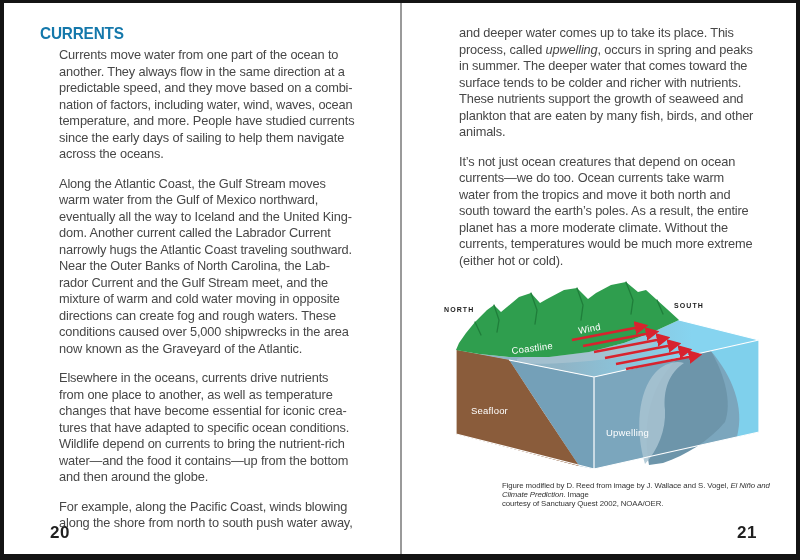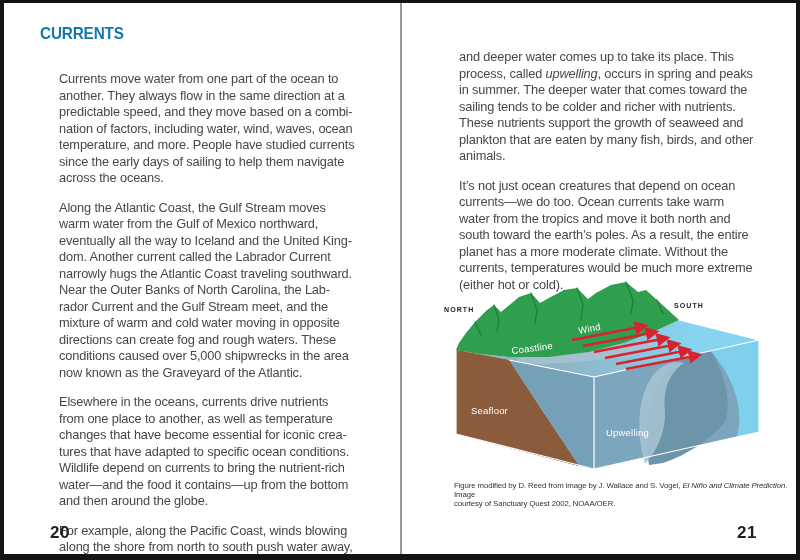--- a/index.html
+++ b/index.html
@@ -12,21 +12,21 @@
   }
   .spine {
     position:absolute; left:396px; top:0; bottom:0; width:2px;
     background:#9a9a9a;
   }
   .heading {
     position:absolute; left:36px; top:21px;
     font-size:16.5px; font-weight:700; letter-spacing:-0.2px;
     color:#1478ab; transform:scaleX(.93); transform-origin:left center;
   }
-  .col { position:absolute; width:342px;margin-top:24px; }
+  .col { position:absolute; width:342px; }
   .col-left  { left:55px;  top:44px; }
   .col-right { left:455px; top:22px; }
   .body-p {
     white-space:pre-line;
     font-size:12.8px; line-height:16.5px; letter-spacing:-0.15px;
     color:#474747; margin-bottom:13px;
   }
   .body-p i { font-style:italic; }
   .pagenum {
     position:absolute; top:520px; font-size:17px; font-weight:700;
@@ -35,21 +35,21 @@
   .pagenum-left  { left:46px; }
   .pagenum-right { left:733px;text-align:center; }
   #diagram { position:absolute; left:435px; top:277px; width:345px; height:196px; }
   .caption-block { position:absolute; left:450px; top:475px; width:336px; }
   .caption {
     white-space:pre-line; font-size:9.6px; line-height:10.5px;
     color:#222222; letter-spacing:-0.1px;
   }
   .credit {
     white-space:pre-line; margin-top:3px;
-    font-size:7.8px; line-height:9px; color:#333333; letter-spacing:-0.1px;
+    font-size:7.8px; line-height:9px; color:#333333; letter-spacing:-0.1px;margin-left:48px;
   }
   .credit i { font-style:italic; }
   svg text { font-family:"Liberation Sans", sans-serif; }
   .geo-label { fill:#ffffff; font-size:9.5px; letter-spacing:0.2px; }
   .compass { fill:#1b1b1b; font-size:7px; font-weight:700; letter-spacing:1.1px; }
 </style>
 </head>
 <body>
 
 <div id="spread">
@@ -84,21 +84,21 @@
 and then around the globe.</p>
     <p class="body-p">For example, along the Pacific Coast, winds blowing
 along the shore from north to south push water away,</p>
   </div>
   <div class="pagenum pagenum-left">20</div>
 
   <div class="col col-right">
     <p class="body-p"><span>and deeper water comes up to take its place. This
 process, called </span><i>upwelling</i><span>, occurs in spring and peaks
 in summer. The deeper water that comes toward the
-sailing tends to be colder and richer with nutrients.
+surface tends to be colder and richer with nutrients.
 These nutrients support the growth of seaweed and
 plankton that are eaten by many fish, birds, and other
 animals.</span></p>
     <p class="body-p">It’s not just ocean creatures that depend on ocean
 currents—we do too. Ocean currents take warm
 water from the tropics and move it both north and
 south toward the earth’s poles. As a result, the entire
 planet has a more moderate climate. Without the
 currents, temperatures would be much more extreme
 (either hot or cold).</p>

